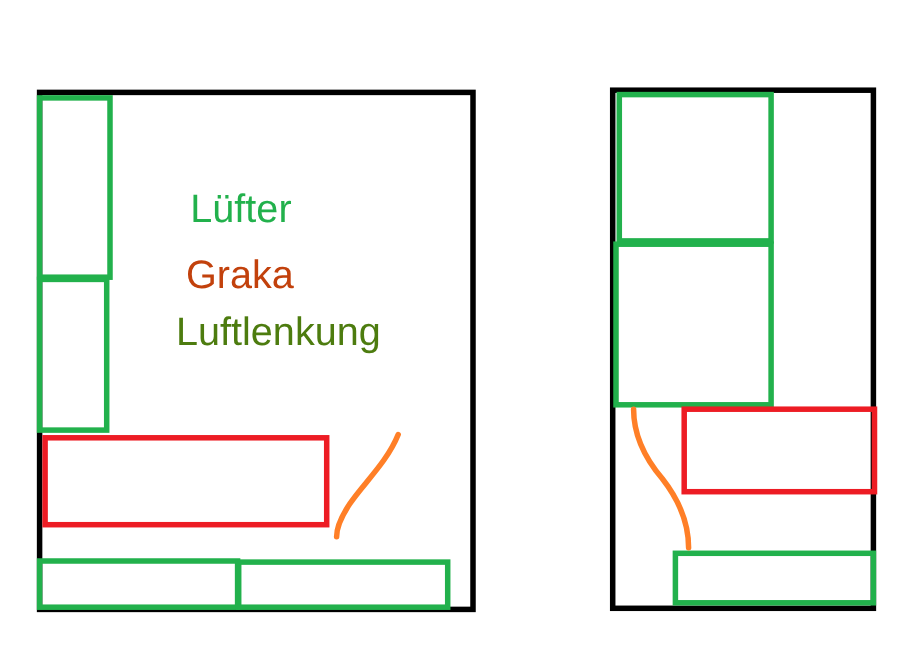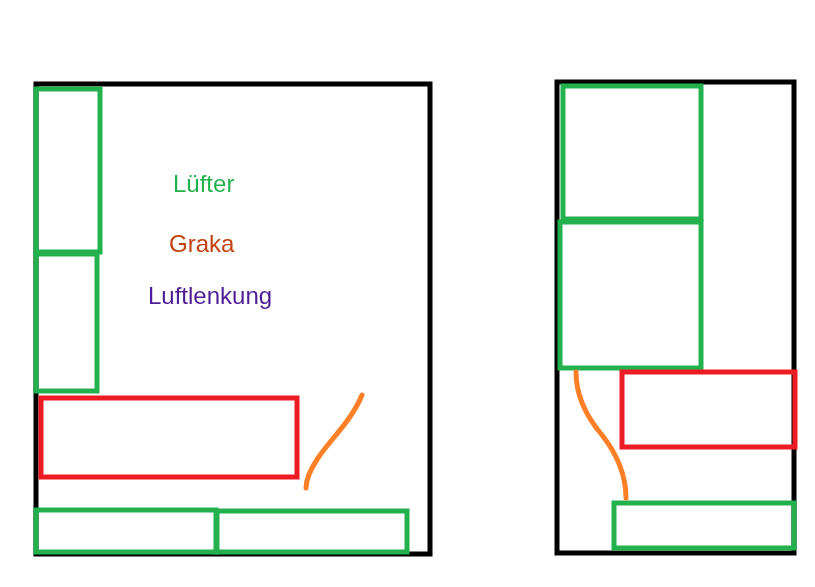--- a/index.html
+++ b/index.html
@@ -1,21 +1,21 @@
 <!DOCTYPE html>
 <html><head>
   <meta charset="utf-8">
   <style>
     html, body { margin: 0; padding: 0; background: #ffffff; }
     body { width: 815px; height: 587px; position: relative; overflow: hidden; }
     #canvas { position: absolute; left: 0; top: 0; width: 815px; height: 587px; }
     .legend-text {
       position: absolute;
       font-family: "Liberation Sans", "DejaVu Sans", sans-serif;
-      font-size: 24px;
+      font-size: 36px;
       line-height: 1;
       white-space: nowrap;
     }
   </style>
 </head>
 <body>
 
 <svg id="canvas" xmlns="http://www.w3.org/2000/svg" width="815" height="587" viewBox="0 0 815 587">
   <rect x="0" y="0" width="815" height="587" fill="#ffffff"></rect>
 
@@ -34,13 +34,13 @@
     <rect id="r-fan-0" fill="none" stroke="#22b14c" stroke-width="5" x="563" y="86" width="138" height="133"></rect>
     <rect id="r-fan-1" fill="none" stroke="#22b14c" stroke-width="5" x="560" y="222" width="141" height="146"></rect>
     <rect id="r-fan-2" fill="none" stroke="#22b14c" stroke-width="5" x="614" y="503" width="180" height="45"></rect>
     <rect id="r-gpu" fill="none" stroke="#ed1c24" stroke-width="5" x="622" y="372" width="173" height="75"></rect>
     <path id="r-air" fill="none" stroke="#ff7f27" stroke-width="5" stroke-linecap="round" d="M 576 372 C 576 395, 585 415, 602 435 C 620 458, 626 478, 626 498"></path>
   </g>
 </svg>
 
 <div class="legend-text" id="lg-fan" style="left: 173px; top: 172px; color: rgb(34, 177, 76);">Lüfter</div>
 <div class="legend-text" id="lg-gpu" style="left: 169px; top: 232px; color: #c2410c;">Graka</div>
-<div class="legend-text" id="lg-air" style="left: 148px; top: 284px; color: #4c1d95;">Luftlenkung</div>
+<div class="legend-text" id="lg-air" style="left: 160px; top: 284px; color: #4d7c0f;">Luftlenkung</div>
 
 </body></html>

